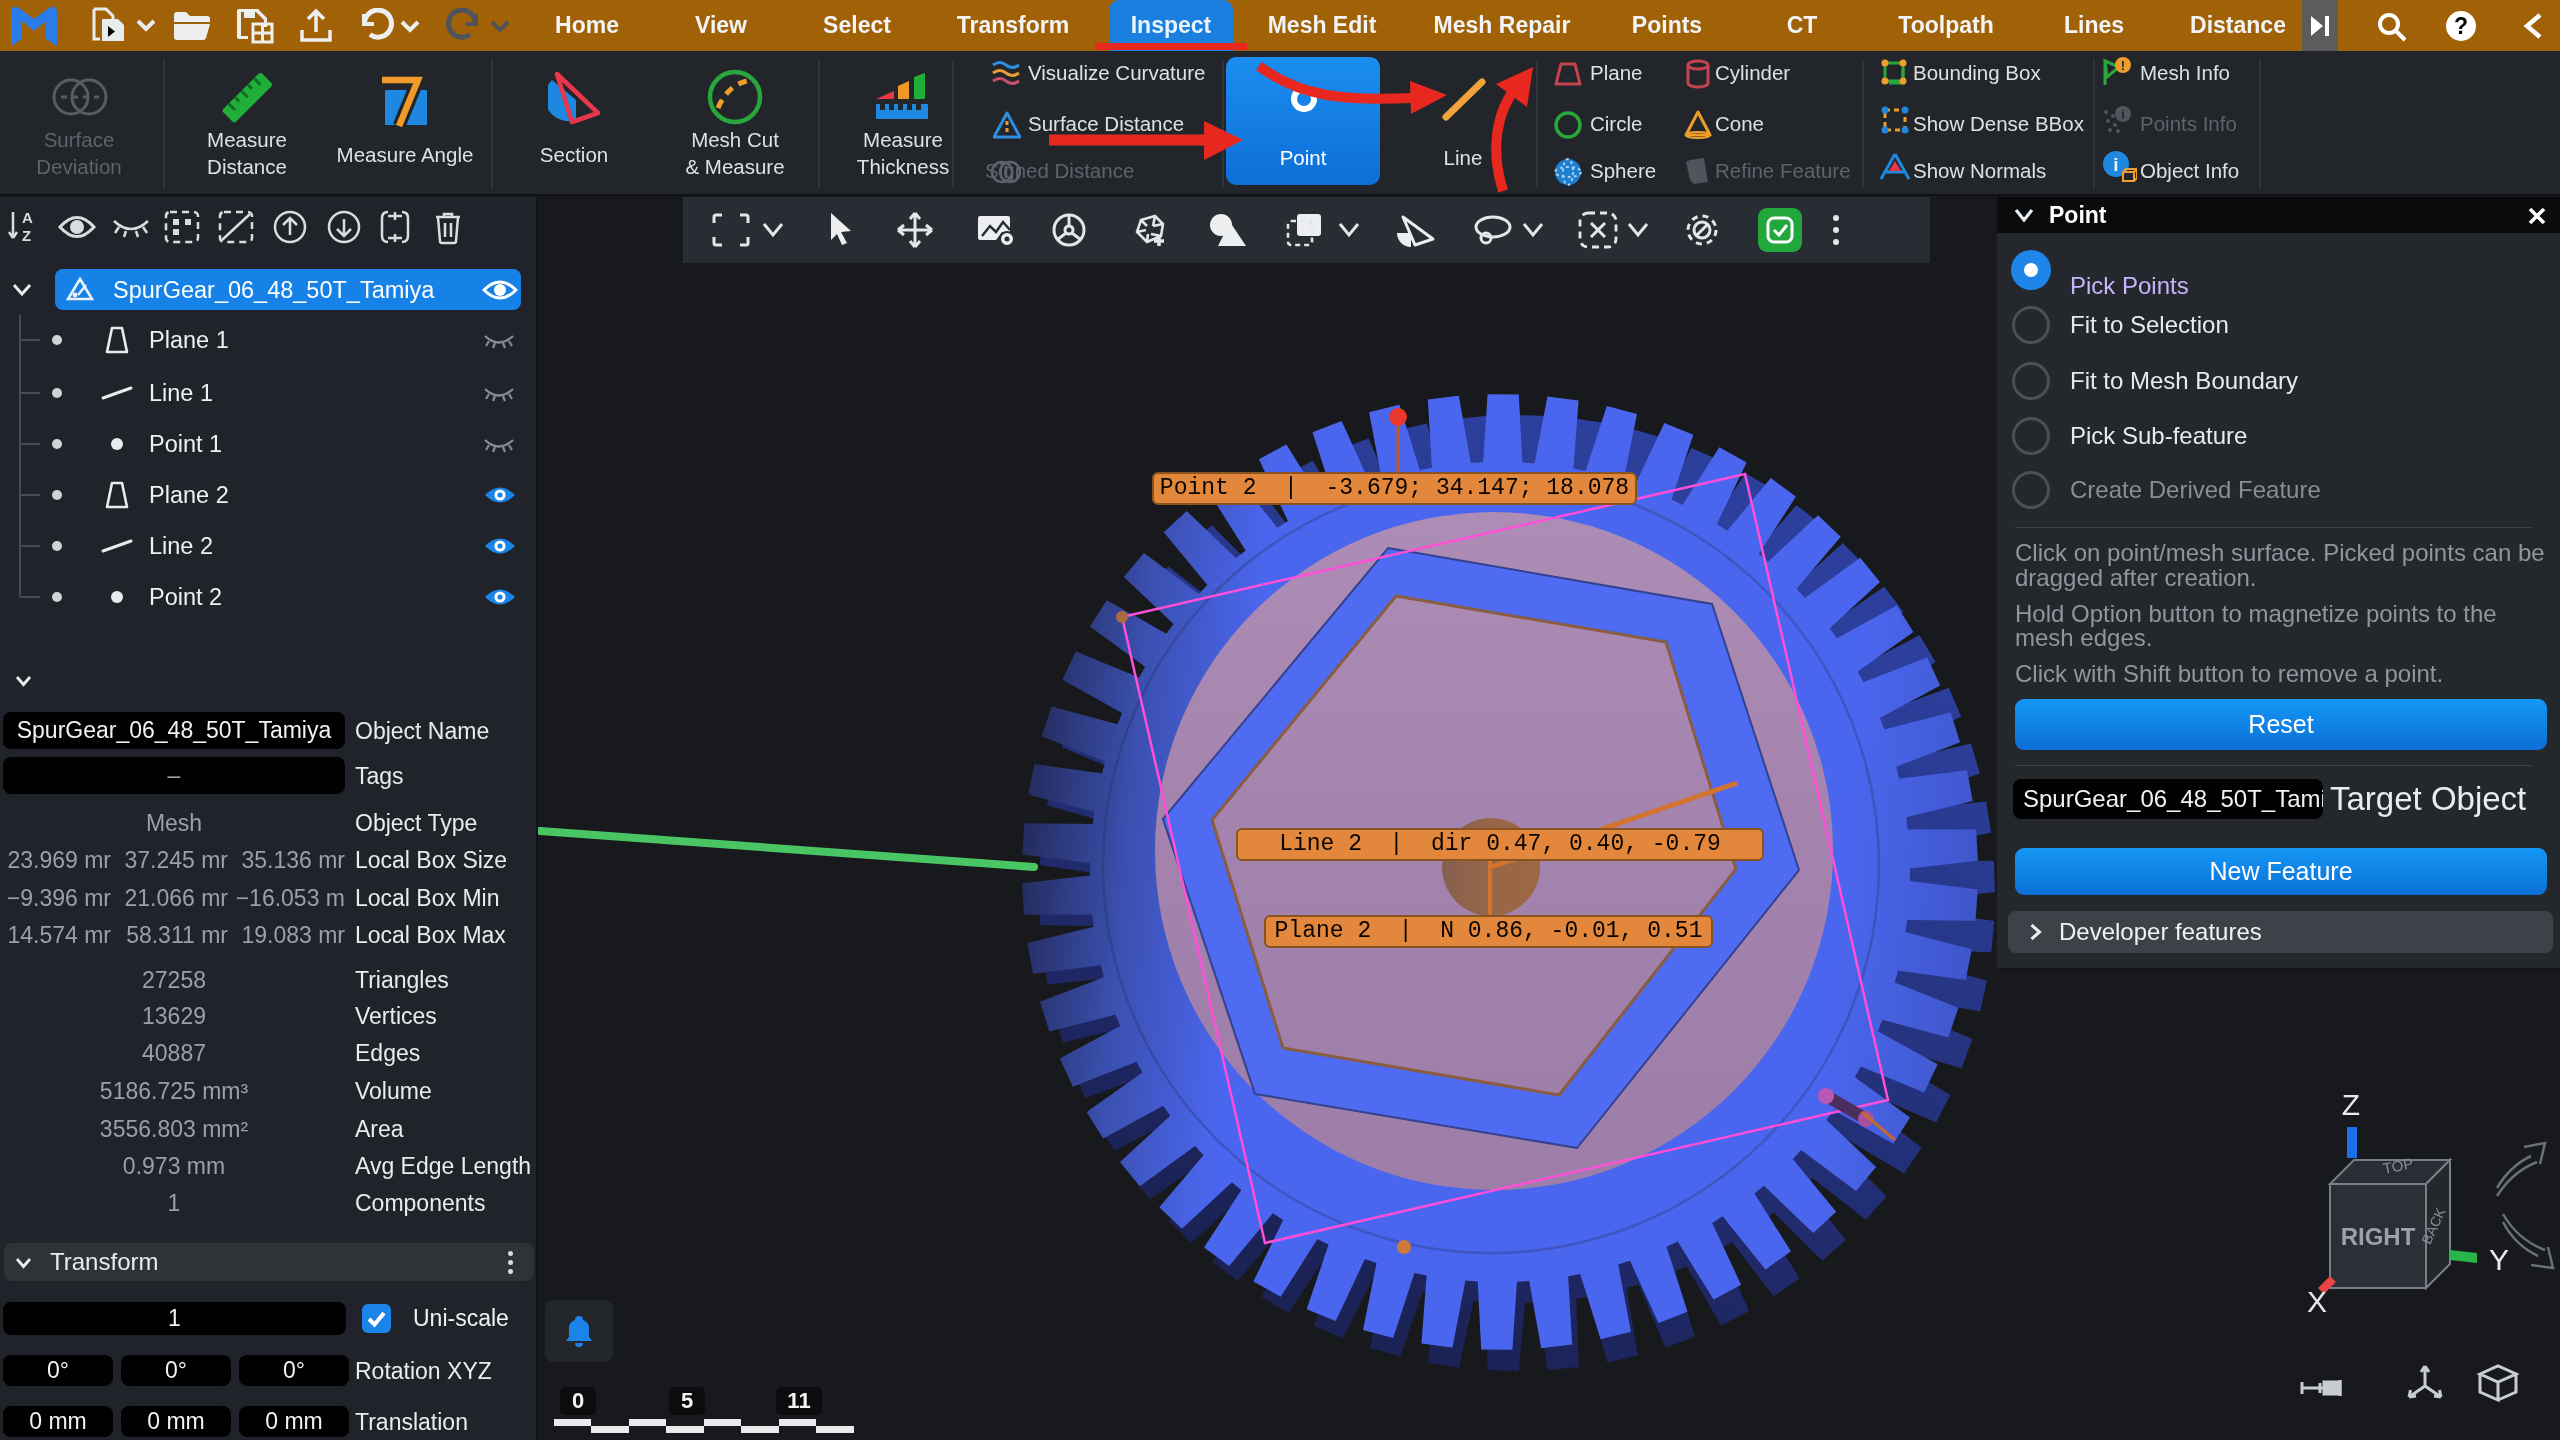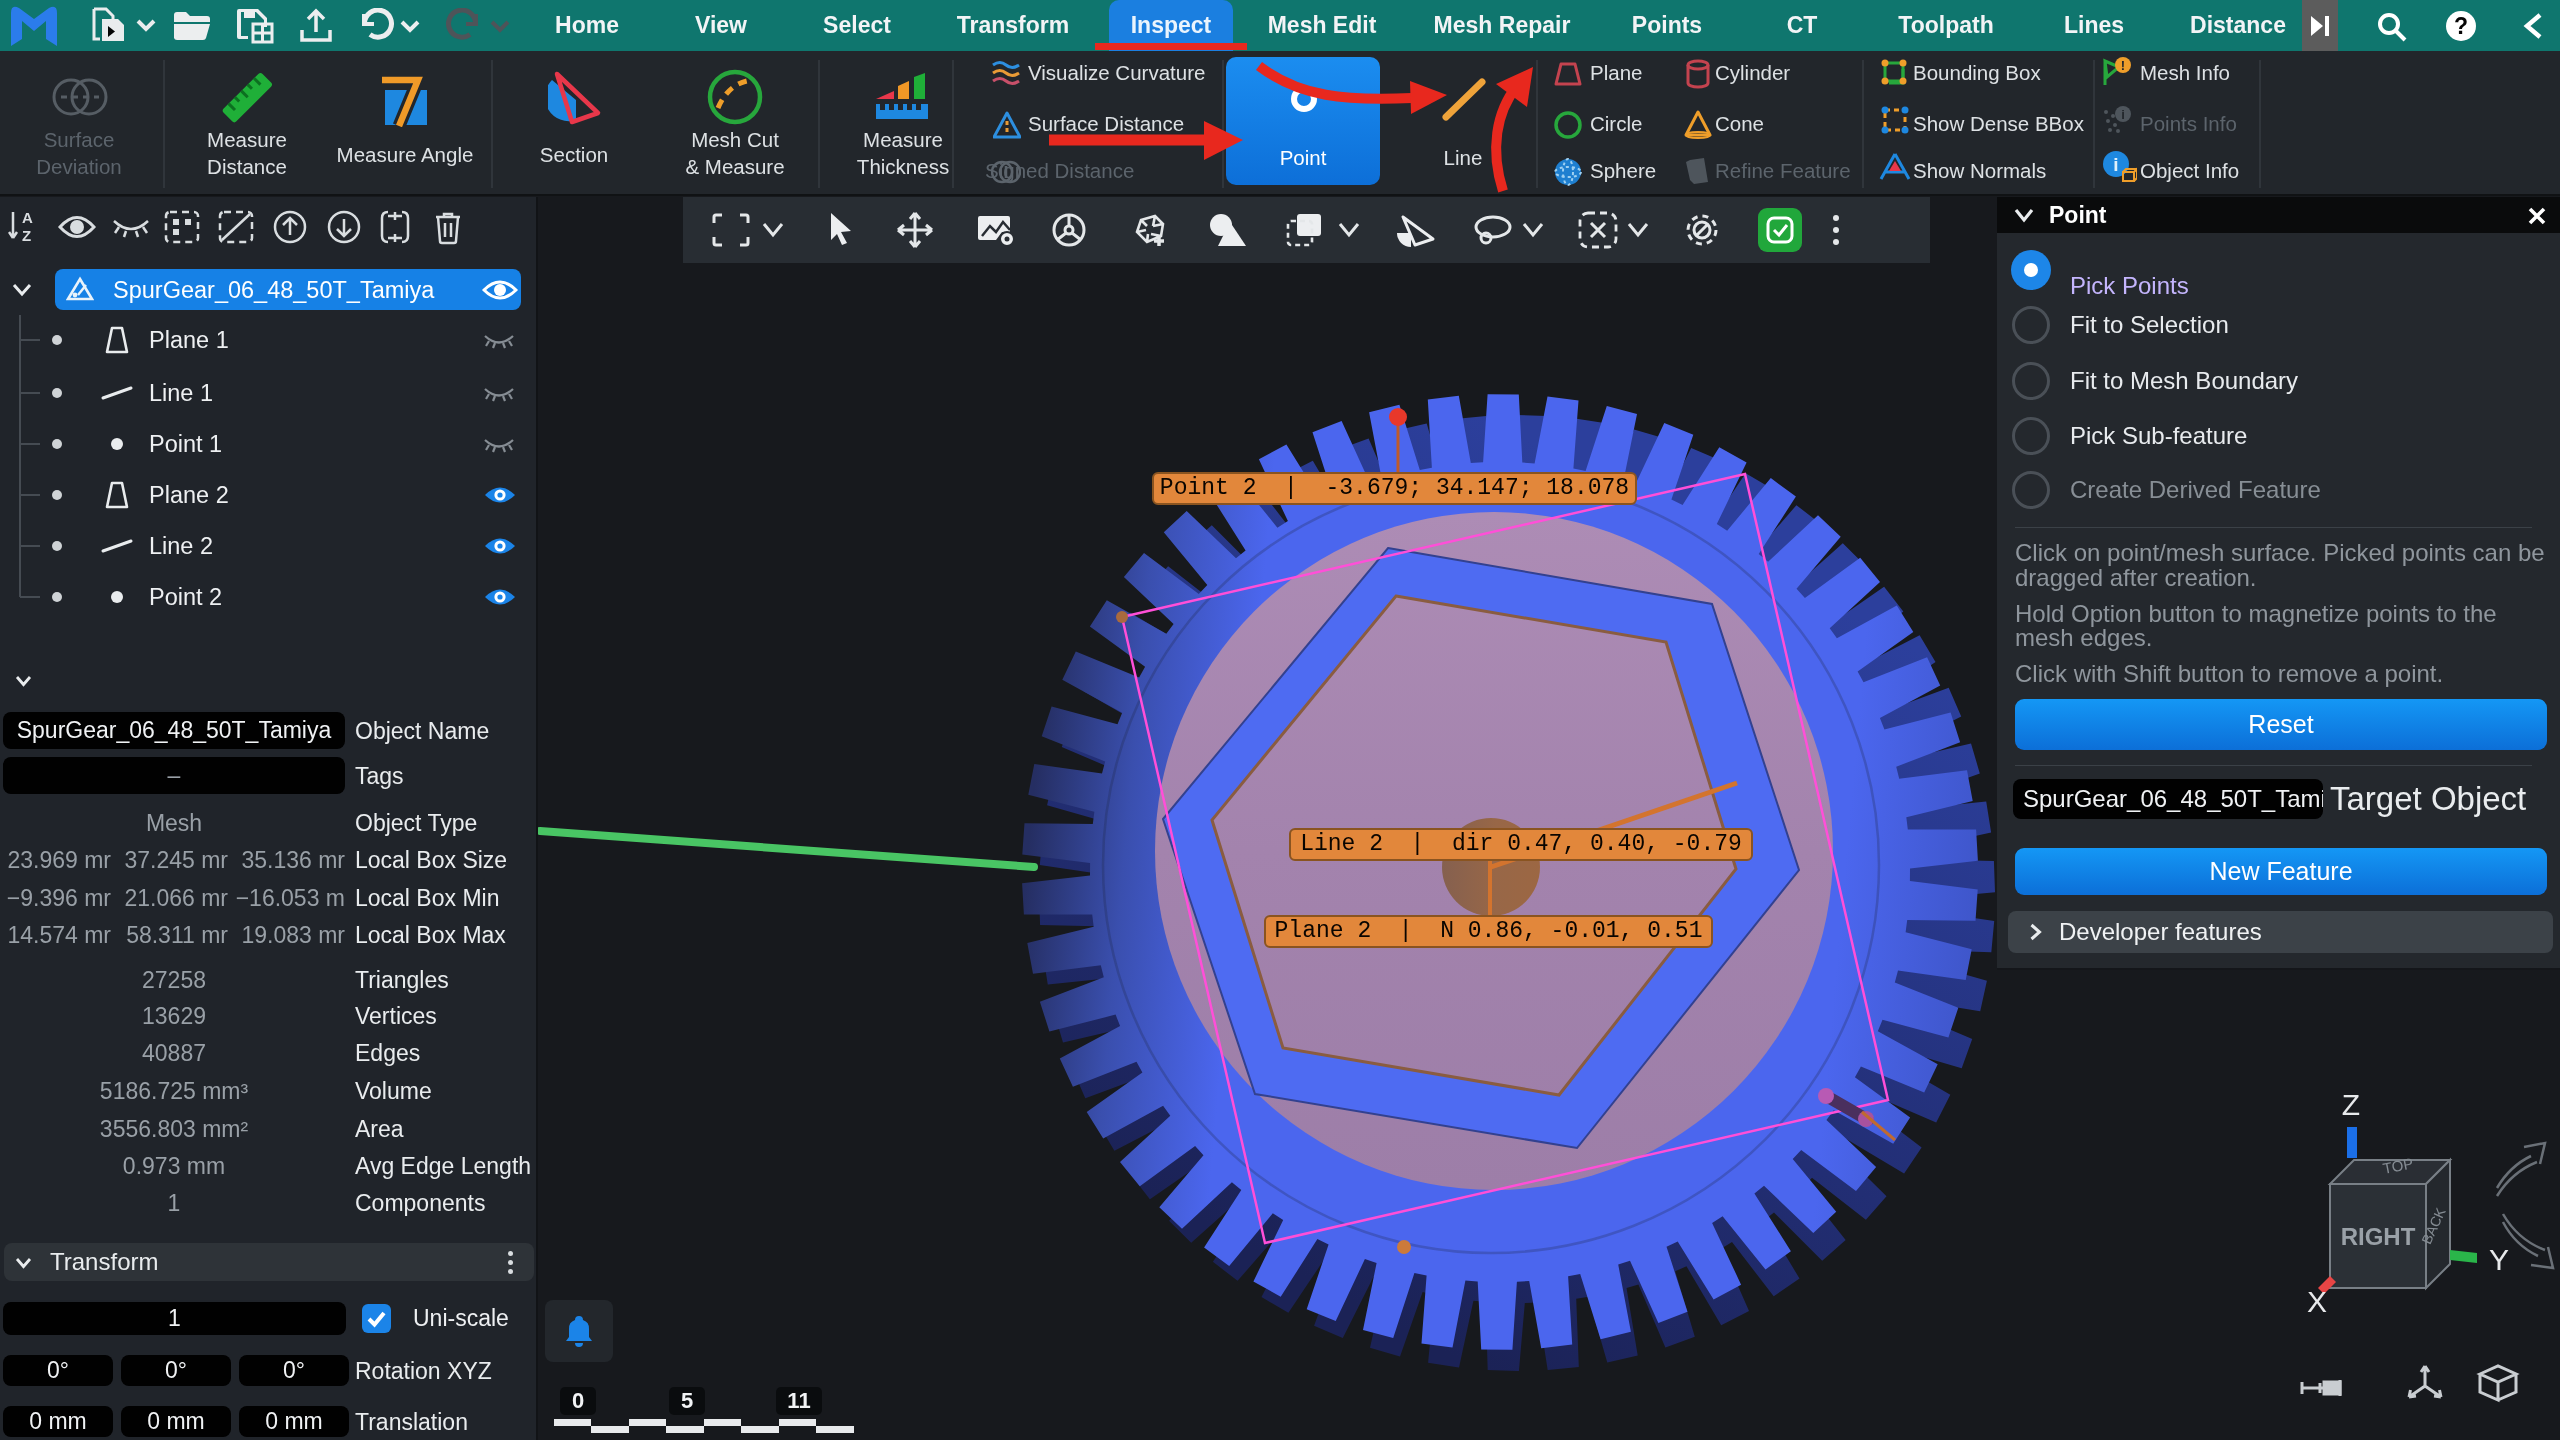--- a/index.html
+++ b/index.html
@@ -1,17 +1,17 @@
 <!DOCTYPE html>
 <html><head><meta charset="utf-8">
 <style>
 *{margin:0;padding:0;box-sizing:border-box}
 html,body{width:2560px;height:1440px;overflow:hidden;background:#17191d;font-family:"Liberation Sans",sans-serif;}
 .abs{position:absolute}
-.topbar{position:absolute;left:0;top:0;width:2560px;height:67px;background:#0f766e;}
+.topbar{position:absolute;left:0;top:0;width:2560px;height:67px;background:#a16207;}
 .menuitem{position:absolute;top:0;height:51px;line-height:51px;color:#f2f4f6;font-size:23px;font-weight:bold;white-space:nowrap;transform:translateX(-50%)}
 .ribbon{position:absolute;left:0;top:51px;width:2560px;height:145px;background:#22262b;border-bottom:2px solid #101214}
 .vsep{position:absolute;top:9px;height:128px;width:2px;background:#30353b}
 .rlabel{position:absolute;color:#dde1e4;font-size:20.5px;text-align:center;transform:translateX(-50%);line-height:27px;white-space:nowrap}
 .rlabel.dis{color:#5c646c}
 .rowlabel{position:absolute;color:#dde1e4;font-size:20.5px;transform:translateY(-50%);white-space:nowrap}
 .rowlabel.dis{color:#5c646c}
 .leftpanel{position:absolute;left:0;top:197px;width:538px;height:1243px;background:#20242a;border-right:2px solid #111316}
 .treetext{position:absolute;color:#eef0f2;font-size:23.5px;transform:translateY(-50%);white-space:nowrap}
 .ihdr{position:absolute;left:4px;width:530px;height:38px;background:#2e3338;border-radius:8px;color:#e9ecee;font-size:24px;line-height:38px}
@@ -72,21 +72,21 @@
 <circle cx="1398" cy="417" r="9" fill="#e8382a"></circle>
 <circle cx="1122" cy="617" r="6" fill="#a96a3e"></circle>
 <circle cx="1404" cy="1247" r="7" fill="#cc7a3a"></circle>
 <line x1="1828" y1="1097" x2="1868" y2="1120" stroke="#4a2f5e" stroke-width="12" stroke-linecap="round"></line>
 <circle cx="1826" cy="1096" r="8" fill="#b85ab4"></circle>
 <circle cx="1866" cy="1119" r="8" fill="#a8529e"></circle>
 <line x1="1862" y1="1112" x2="1895" y2="1140" stroke="#c06a30" stroke-width="3"></line>
 </svg>
 
 <div class="olabel" style="left:1152px;top:472px;width:485px;z-index:2">Point 2&nbsp; | &nbsp;-3.679; 34.147; 18.078</div>
-<div class="olabel" style="left:1289px;top:828px;width:464px;z-index:2">Line 2&nbsp; | &nbsp;dir 0.47, 0.40, -0.79</div>
+<div class="olabel" style="left:1236px;top:828px;width:528px;z-index:2">Line 2&nbsp; | &nbsp;dir 0.47, 0.40, -0.79</div>
 <div class="olabel" style="left:1264px;top:915px;width:449px;z-index:2">Plane 2&nbsp; | &nbsp;N 0.86, -0.01, 0.51</div>
 
 <div class="topbar">
 <svg class="abs" style="left:8px;top:2px" width="52" height="46" viewBox="0 0 52 46">
  <path d="M3 44 L3 11 Q3 2 11 6 L26 17 L41 6 Q49 2 49 11 L49 44 L38 37 L38 19 L26 29 L14 19 L14 37 Z" fill="#2b7ceb"></path>
 </svg>
 <svg class="abs" style="left:86px;top:7px" width="70" height="38" viewBox="0 0 70 38" fill="none" stroke="#e9eced" stroke-width="3">
  <path d="M8 2 h12 l7 7 v8 M8 2 v30 h6"></path>
       <path d="M16 12 h16 l6 6 v16 h-22 z" fill="#e9eced" stroke="none"></path>
       <path d="M22 19 l7 5.5 -7 5.5 z" fill="#050505" stroke="none"></path>

